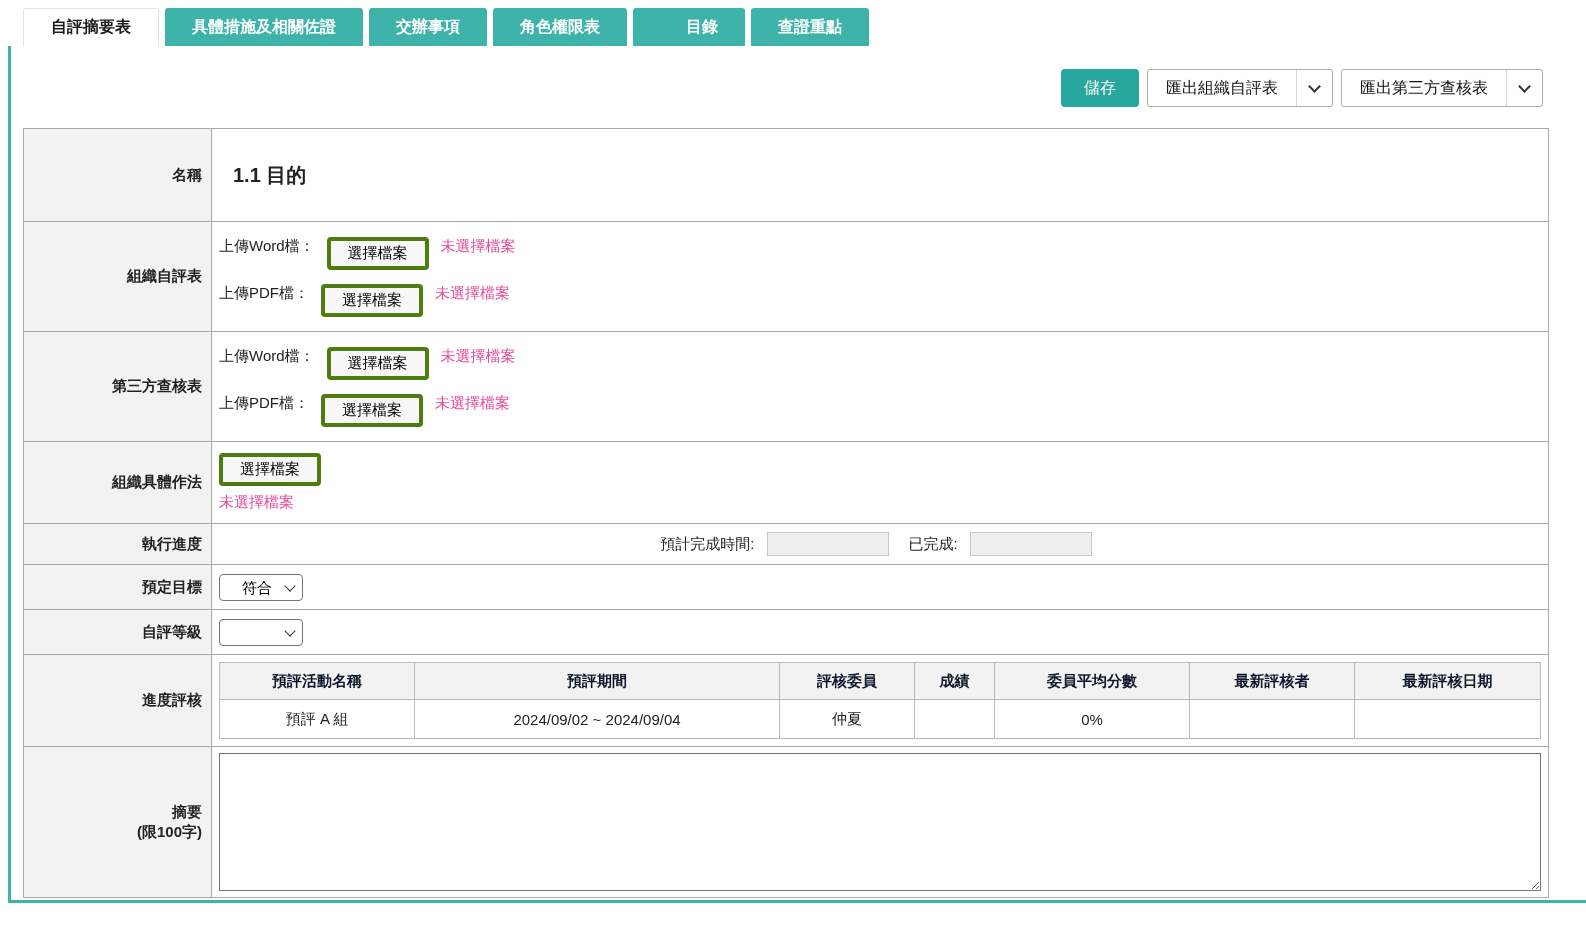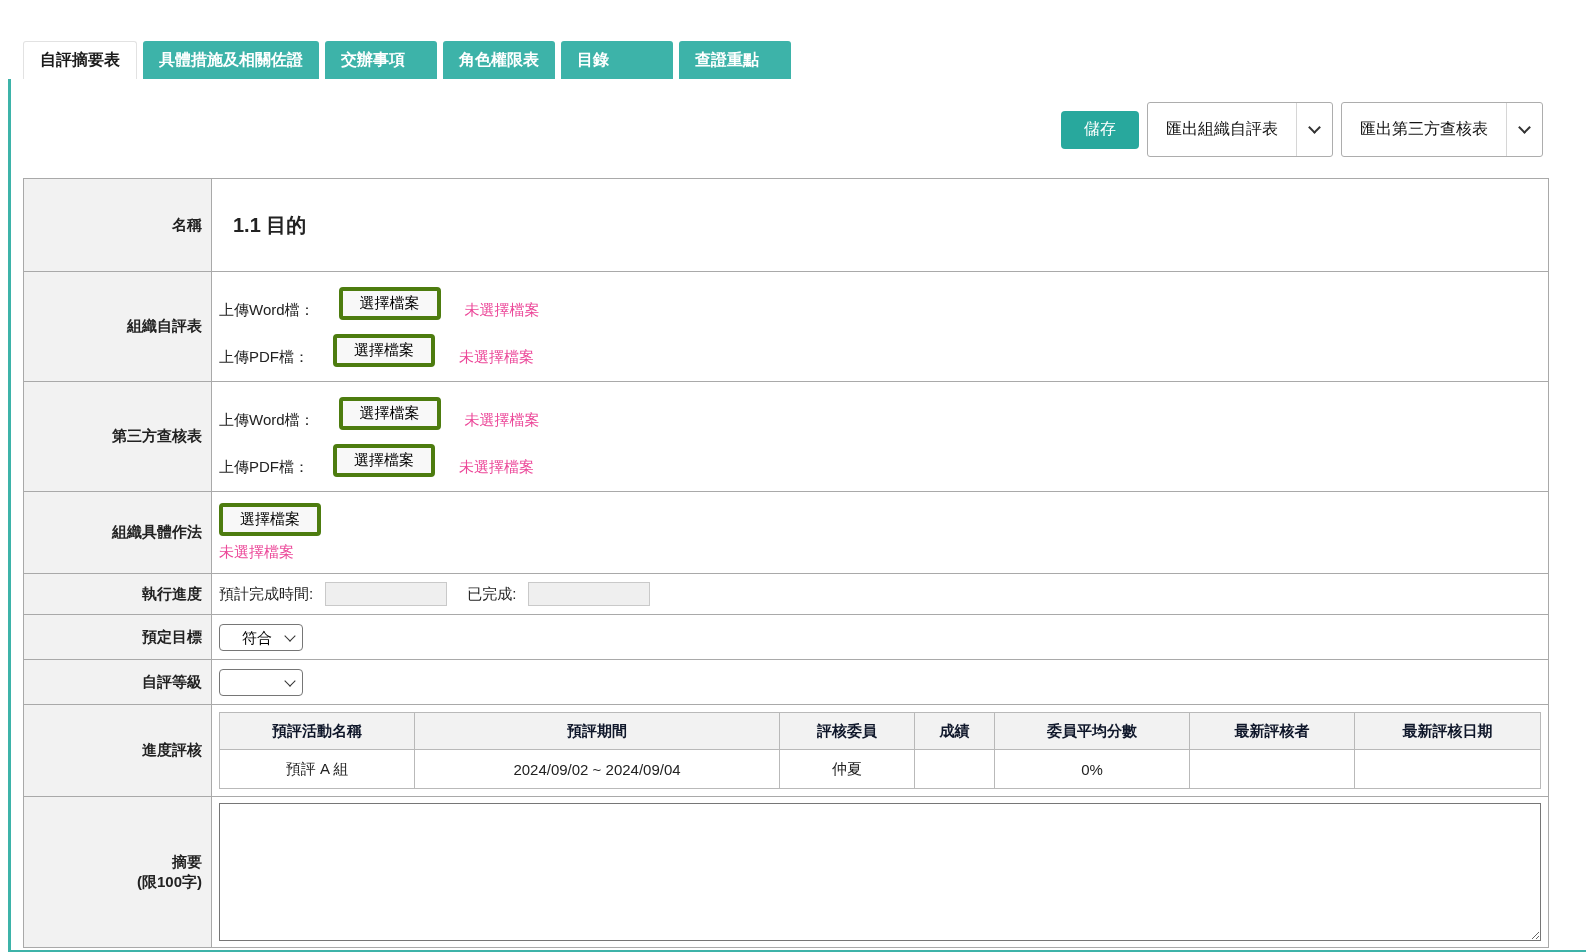--- a/index.html
+++ b/index.html
@@ -7,63 +7,63 @@
   body {
     width:1586px; min-height:952px; background:#fff;
     font-family:"Liberation Sans", sans-serif; color:#222;
   }
   .page { padding:8px 0 8px 8px; }
 
   
   .tabbar { display:flex; gap:6px; margin-left:15px; align-items:flex-end; }
   .tab {
     background:var(--teal,#3db3a9); color:#fff; font-weight:bold; font-size:16px;
-    height:38px; line-height:38px; padding:0 16px; min-width:112px; text-align:left;
-    border-radius:3px 3px 0 0; cursor:pointer; white-space:nowrap;margin-top:33px;
+    height:38px; line-height:38px; padding:0 27px; min-width:112px; text-align:right;
+    border-radius:3px 3px 0 0; cursor:pointer; white-space:nowrap;
   }
   .tab.active {
     background:#fff; color:#1c1c1c; border:1px solid #e2e2e2; border-bottom:none; line-height:36px;
   }
 
   
   .panel {
     border-left:3px solid var(--teal,#3db3a9);
     border-bottom:3px solid var(--teal,#3db3a9);
     background:#fff; padding-bottom:2px;
   }
 
   
   .toolbar { display:flex; justify-content:flex-end; align-items:center; gap:8px; padding:23px 43px 21px 0; }
   .btn-save {
     background:var(--save-button,#28a89d); color:#fff; font-size:16px; border:none;
     border-radius:4px; height:38px; padding:0 23px; cursor:pointer; font-family:inherit;
   }
-  .split { display:flex; align-items:stretch; background:#fff; border:1px solid #adadad; border-radius:3px; height:55px; cursor:pointer; }
+  .split { display:flex; align-items:stretch; background:#fff; border:1px solid #adadad; border-radius:3px; height:38px; cursor:pointer; }
   .split .txt { display:flex; align-items:center; padding:0 18px; font-size:16px; color:#111; white-space:nowrap; }
   .split .chev { display:flex; align-items:center; justify-content:center; width:36px; border-left:1px solid #d6d6d6; }
   .chev-i { width:9px; height:9px; border-right:2px solid #333; border-bottom:2px solid #333; transform:rotate(45deg); margin-top:-4px; }
 
   
   .form { border-collapse:collapse; width:calc(100% - 49px); margin:0 37px 0 12px; table-layout:fixed; }
   .form td { border:1px solid #a9a9a9; font-size:15px; vertical-align:middle; }
   .form td.lbl { background:#f2f2f2; text-align:right; padding:6px 9px; font-weight:bold; color:#222; }
   .form td.val { padding:6px 7px; background:#fff; }
   .title-val { font-size:20px; font-weight:bold; padding-left:14px; }
 
   .file-col { display:flex; flex-direction:column; gap:14px; }
-  .file-line { display:flex; align-items:flex-end; gap:24px; }
+  .file-line { display:flex; align-items:flex-start; gap:12px; }
   .file-lbl { font-size:15px; }
   .file-btn {
     font-size:15px; height:33px; padding:0 17px; background:#f8f8f8;
     border:4px solid #4d7c0f; border-radius:4px; cursor:pointer; font-family:inherit;
   }
   .file-none { font-size:15px; color:#ec4899; }
   .practice-col { display:flex; flex-direction:column; gap:7px; align-items:flex-start; padding:4px 0; }
 
-  .prog-line { display:flex; align-items:center; gap:12px; }
+  .prog-line { display:flex; align-items:center; gap:12px;justify-content:center; }
   .prog-input { width:122px; height:24px; background:#efefef; border:1px solid #c9c9c9; margin-right:8px; }
 
   .sel { position:relative; display:inline-block; }
   .sel select {
     appearance:none; -webkit-appearance:none; font-family:inherit; font-size:15px;
     width:84px; height:27px; padding:0 22px 0 22px; border:1px solid #767676;
     border-radius:4px; background:#fff; cursor:pointer;
   }
   .sel::after {
     content:""; position:absolute; right:9px; top:8px; width:7px; height:7px;

